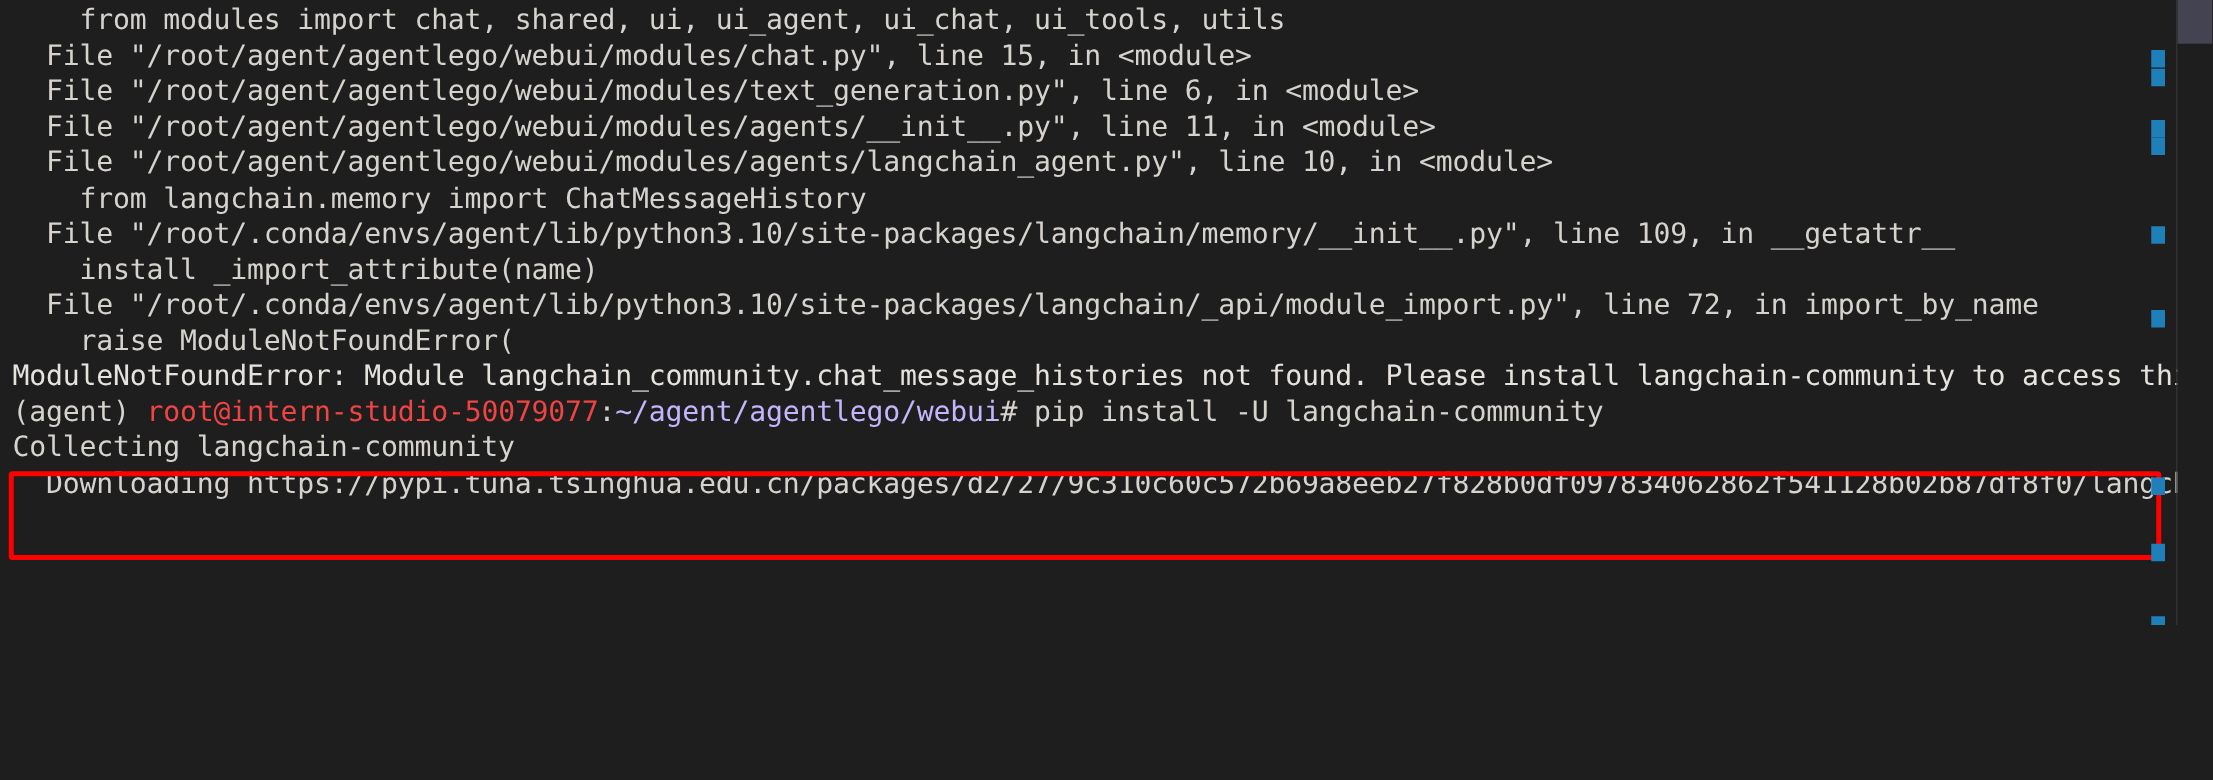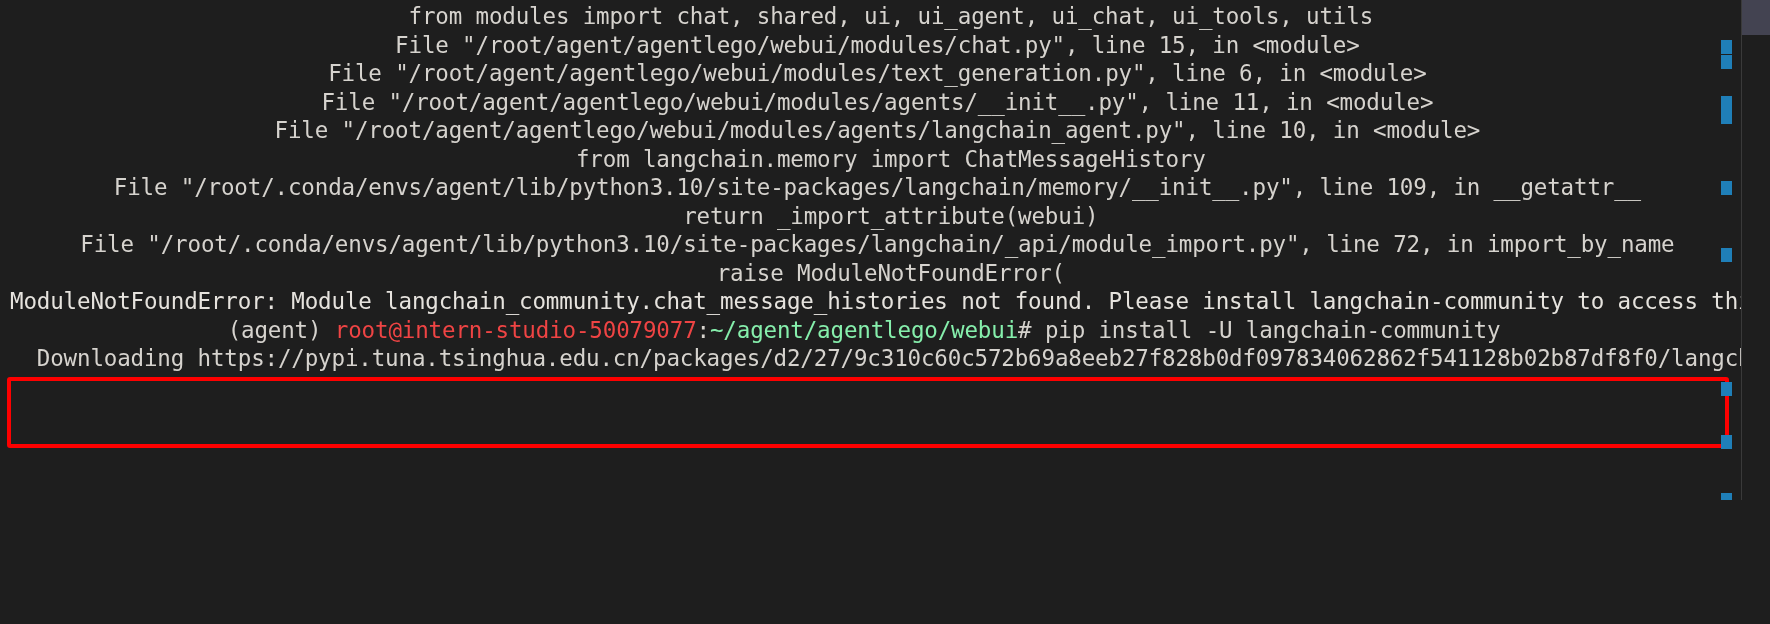--- a/index.html
+++ b/index.html
@@ -12,21 +12,20 @@
     height: 624px;
     overflow: hidden;
     font-family: "DejaVu Sans Mono", "Liberation Mono", monospace;
   }
   #terminal {
     position: relative;
     width: 1770px;
     height: 500px;
     background: #1e1e1e;
     overflow: hidden;
-    text-align: center;
   }
   
   #text-area {
     position: absolute;
     left: 0;
     top: 0;
     width: 1718px;
     height: 624px;
     padding-top: 2px;
     box-sizing: border-box;
@@ -36,21 +35,21 @@
     line-height: 28.5px;
     font-size: 22.5px;
     color: #d4d4d4;
     white-space: pre;
     letter-spacing: -0.15px;
     padding-left: 10px;
     box-sizing: border-box;
   }
   .fg-default { color: #d6d3ce; }
   .fg-green   { color: #ef4444; }
-  .fg-blue    { color: #86efac; }
+  .fg-blue    { color: #c4b5fd; }
   .fg-white   { color: #e6e3de; }
 
   
   #error-highlight {
     position: absolute;
     left: 7px;
     top: 377px;
     width: 1722px;
     height: 71px;
     border: 4px solid #fe0000;
@@ -153,28 +152,29 @@
 
   <div id="text-area">
 
     <div class="line fg-default">    from modules import chat, shared, ui, ui_agent, ui_chat, ui_tools, utils</div>
     <div class="line fg-default">  File "/root/agent/agentlego/webui/modules/chat.py", line 15, in &lt;module&gt;</div>
     <div class="line fg-default">  File "/root/agent/agentlego/webui/modules/text_generation.py", line 6, in &lt;module&gt;</div>
     <div class="line fg-default">  File "/root/agent/agentlego/webui/modules/agents/__init__.py", line 11, in &lt;module&gt;</div>
     <div class="line fg-default">  File "/root/agent/agentlego/webui/modules/agents/langchain_agent.py", line 10, in &lt;module&gt;</div>
     <div class="line fg-default">    from langchain.memory import ChatMessageHistory</div>
     <div class="line fg-default">  File "/root/.conda/envs/agent/lib/python3.10/site-packages/langchain/memory/__init__.py", line 109, in __getattr__</div>
-    <div class="line fg-default">    return _import_attribute(webui)</div>
+    <div class="line fg-default">    install _import_attribute(name)</div>
     <div class="line fg-default">  File "/root/.conda/envs/agent/lib/python3.10/site-packages/langchain/_api/module_import.py", line 72, in import_by_name</div>
     <div class="line fg-default">    raise ModuleNotFoundError(</div>
 
     <div class="line fg-white">ModuleNotFoundError: Module langchain_community.chat_message_histories not found. Please install langchain-community to access this</div>
 
     <div class="line"><span class="fg-default">(agent)</span><span class="fg-default"> </span><span class="fg-green">root@intern-studio-50079077</span><span class="fg-default">:</span><span class="fg-blue">~/agent/agentlego/webui</span><span class="fg-default">#</span><span class="fg-default"> </span><span class="fg-default">pip install -U langchain-community</span></div>
 
+    <div class="line fg-default">Collecting langchain-community</div>
     <div class="line fg-default">  Downloading https://pypi.tuna.tsinghua.edu.cn/packages/d2/27/9c310c60c572b69a8eeb27f828b0df097834062862f541128b02b87df8f0/langcha</div>
   </div>
 
   <div id="error-highlight"></div>
 
   <svg id="command-arrow" viewBox="0 0 240 24" xmlns="http://www.w3.org/2000/svg">
     <polygon points="0,12 30,2 30,22" fill="#fe0000"></polygon>
     <polygon points="28,8 225,4 238,12 225,17 28,16" fill="#fe0000"></polygon>
   </svg>
 

